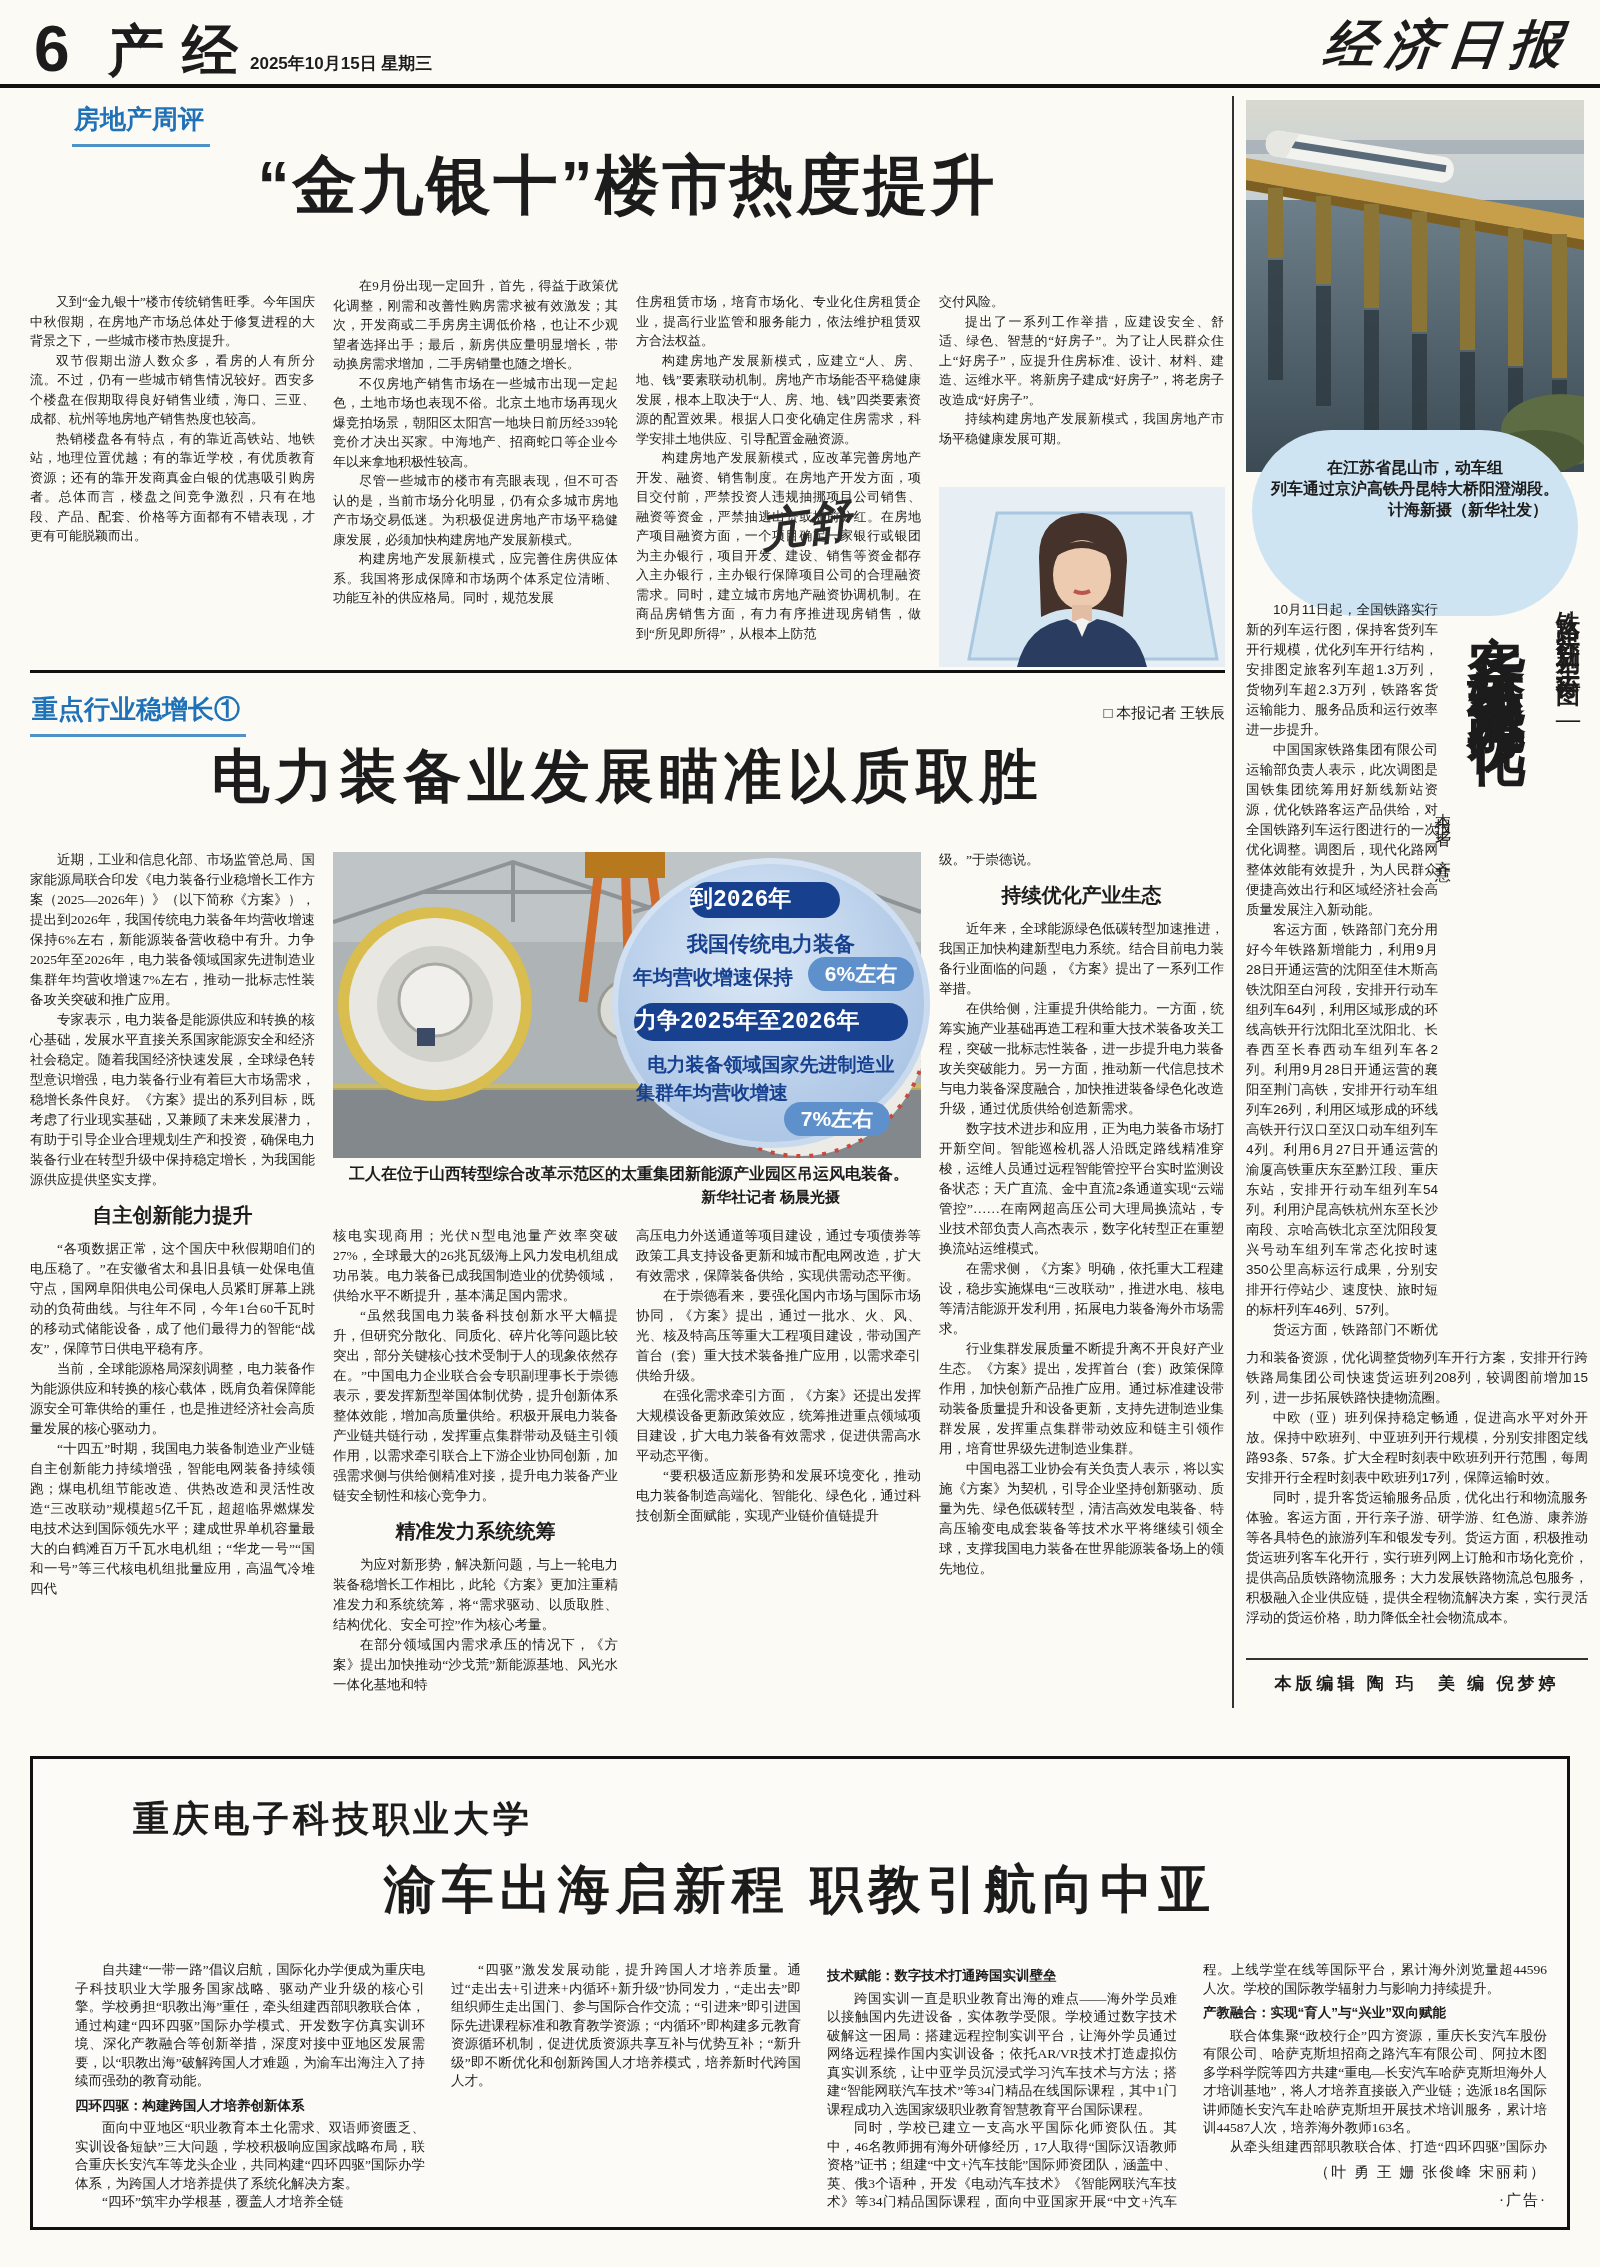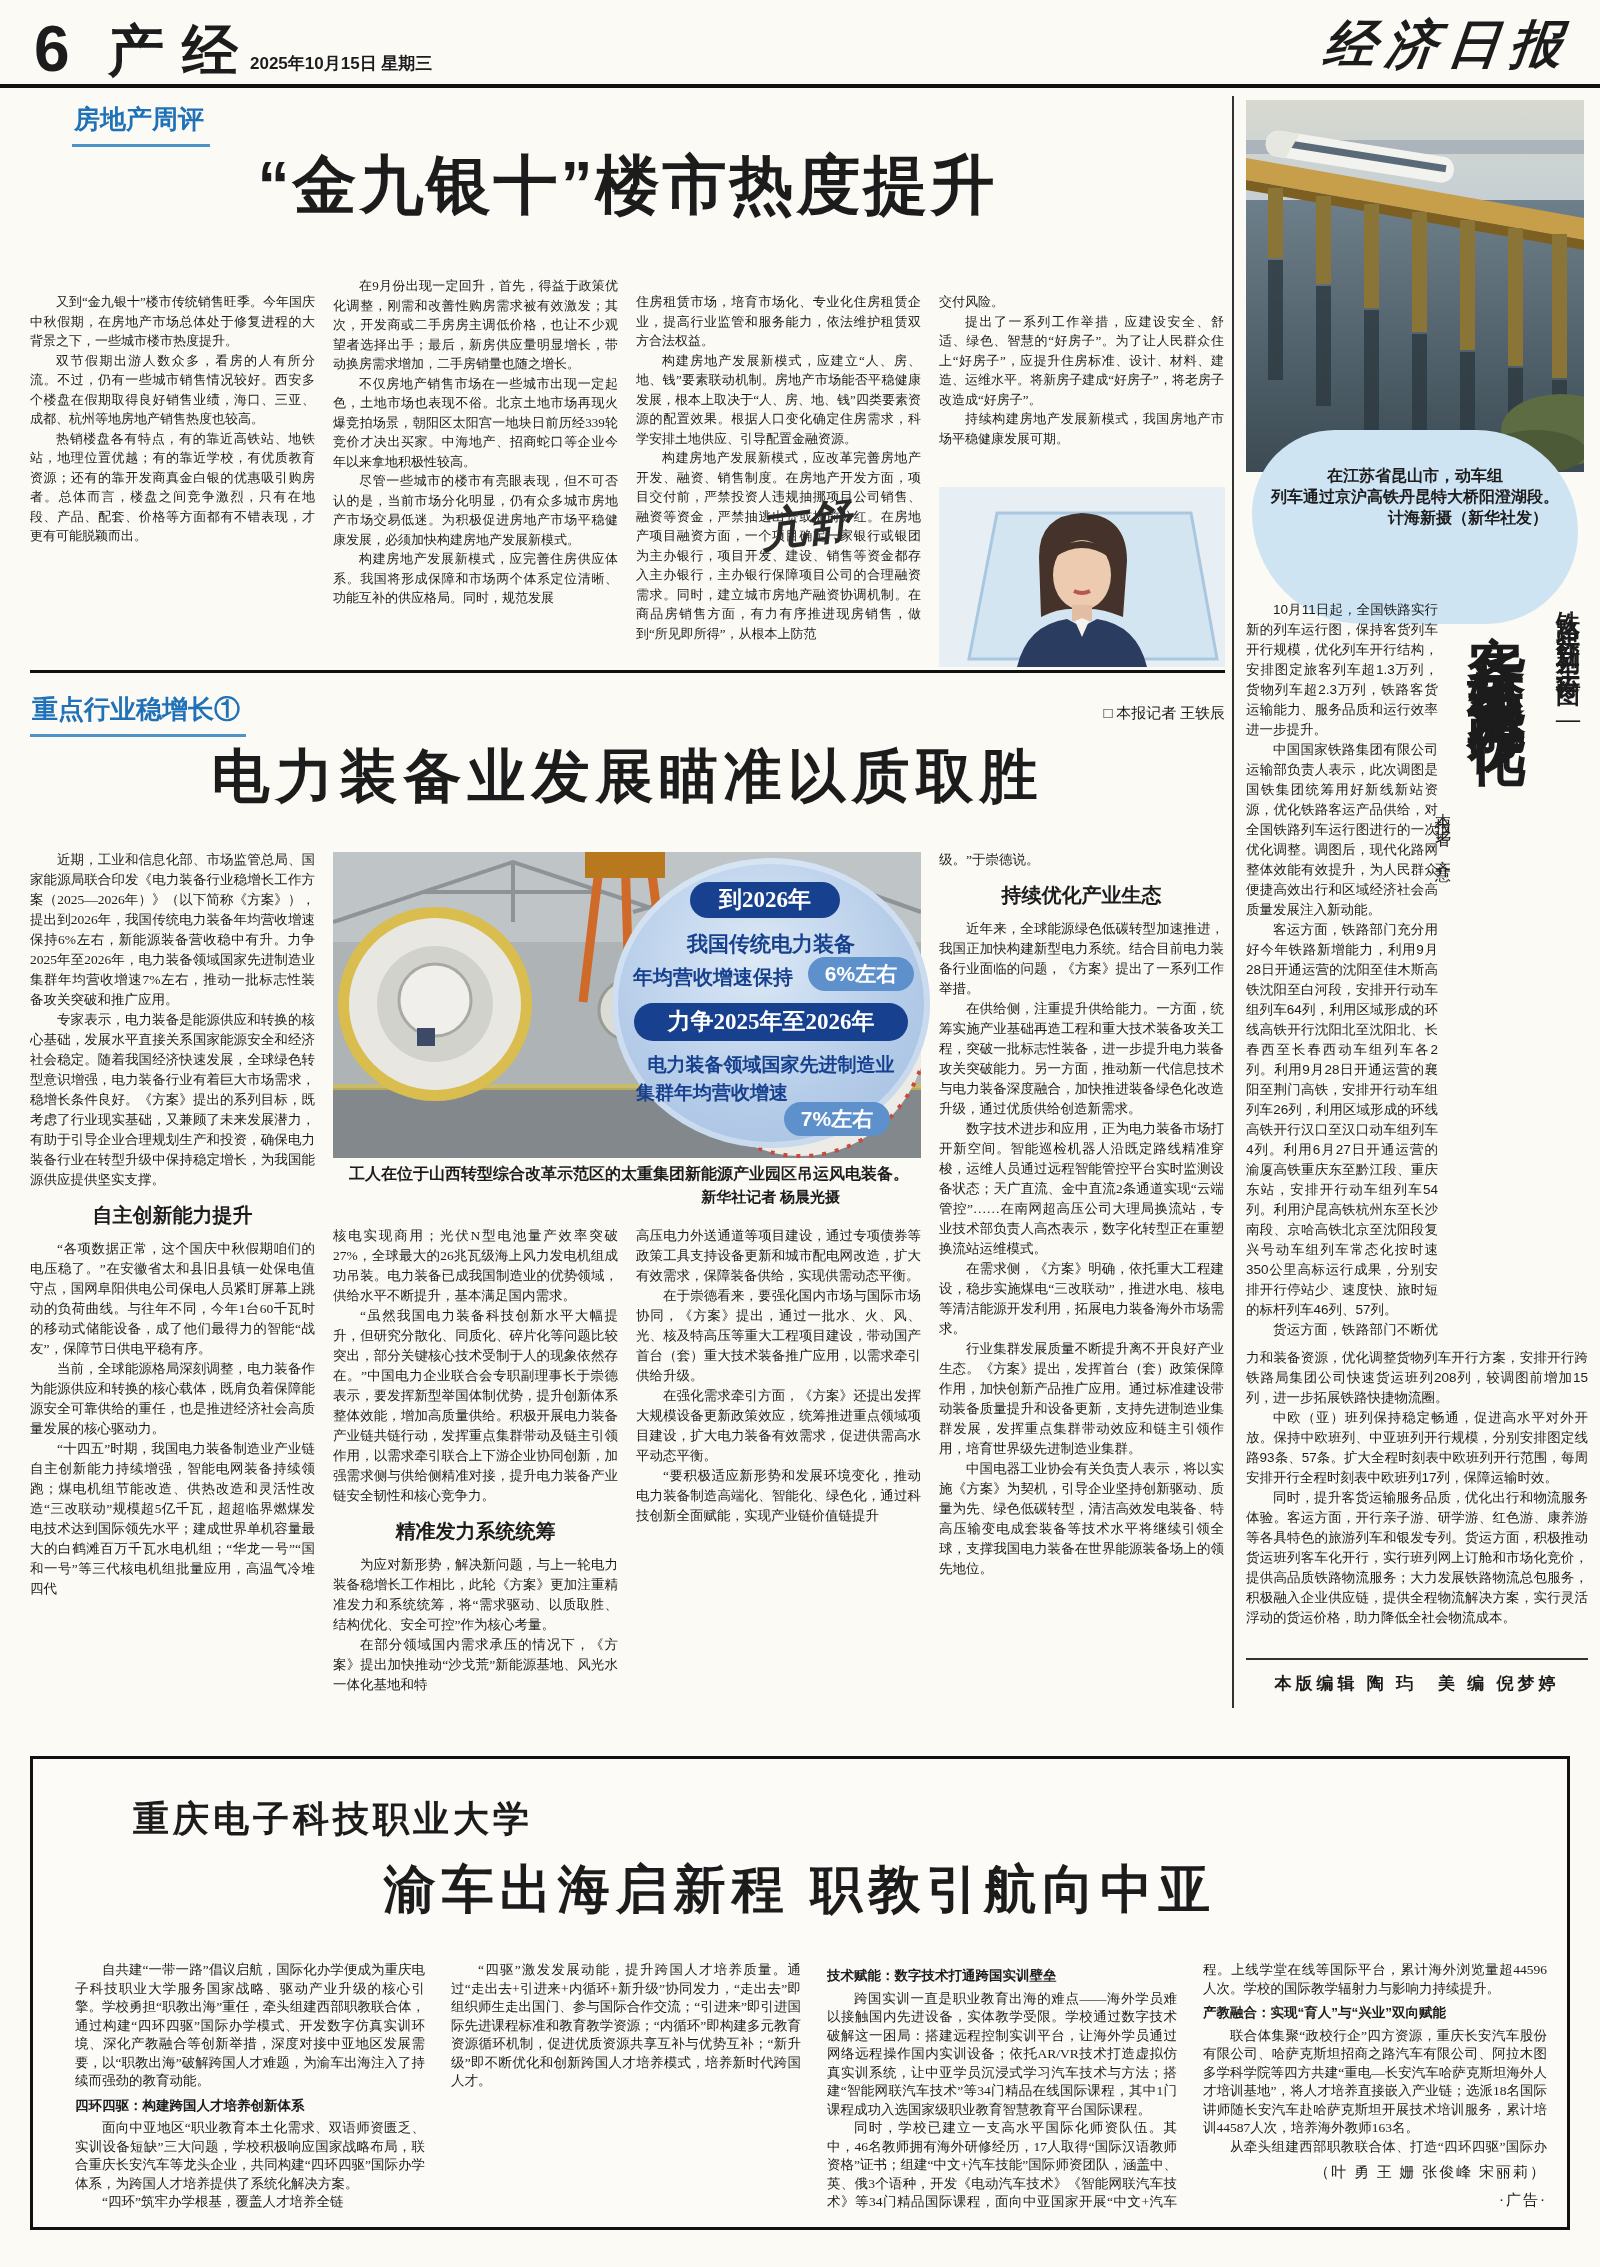--- a/index.html
+++ b/index.html
@@ -26,22 +26,22 @@
   .a1 p{font-size:13px;line-height:19.5px;}
   .a2 p{font-size:13.5px;line-height:20px;}
   .subhead{font-family:"Liberation Sans",sans-serif;font-weight:800;font-size:20px;text-align:center;
            margin:12px 0 10px 0;}
   .noindent{text-indent:0 !important;}
   .sig{font-size:46px;font-weight:bold;font-style:italic;transform:rotate(-8deg);color:#2a2a2a;
        font-family:"Liberation Serif",serif;}
   
   .infocircle{border-radius:50%;background:radial-gradient(circle at 45% 35%,#dce9f6 0%,#b6cde9 55%,#9fbcdf 100%);
               box-shadow:0 0 0 6px rgba(255,255,255,.35) inset;}
-  .pill-dark{background:#17418f;color:#fff;border-radius:20px;text-align:center;
-             font-family:Liberation Serif, serif;font-weight:800;}
+  .pill-dark{background:#17418f;color:#fff;border-radius:20px;
+             font-family:Liberation Mono, monospace;font-weight:800;}
   .pill-mid{background:#5e90cc;color:#fff;border-radius:17px;text-align:center;
             font-family:"Liberation Sans",sans-serif;font-weight:800;}
   .infotxt{color:#17418f;font-family:"Liberation Sans",sans-serif;font-weight:800;text-align:center;}
   .cap{font-size:16px;font-weight:bold;}
   .capcredit{font-size:15px;font-weight:bold;text-align:right;}
   
   .railp{font-family:"Liberation Sans",sans-serif;}
   .railp p{margin:0;text-indent:2em;font-size:13.5px;line-height:20px;}
   .vert{writing-mode:vertical-rl;text-orientation:upright;}
   .vkick{font-size:24px;letter-spacing:8px;font-weight:bold;}
@@ -243,21 +243,21 @@
           <rect x="166" y="234" width="15" height="110"></rect>
         <rect x="214" y="252" width="15" height="100"></rect>
           <rect x="262" y="268" width="15" height="90"></rect>
         <rect x="306" y="280" width="15" height="80"></rect>
       </g>
       <ellipse cx="315" cy="330" rx="60" ry="36" fill="#5e6c44"></ellipse>
       <ellipse cx="290" cy="352" rx="50" ry="22" fill="#4c5a38"></ellipse>
     </svg>
   </div>
 
-  <div class="abs blob" style="left:1252px;top:430px;width:326px;height:158px;padding-top:36px;">
+  <div class="abs blob" style="left:1252px;top:430px;width:326px;height:158px;padding-top:28px;">
     <div class="cap">在江苏省昆山市，动车组</div>
     <div class="cap">列车通过京沪高铁丹昆特大桥阳澄湖段。</div>
     <div class="cap" style="text-align:right;padding-right:30px;">计海新摄（新华社发）</div>
   </div>
 
   <div class="col railp" style="left:1246px;top:600px;width:192px;height:742px;">
     <p>10月11日起，全国铁路实行新的列车运行图，保持客货列车开行规模，优化列车开行结构，安排图定旅客列车超1.3万列，货物列车超2.3万列，铁路客货运输能力、服务品质和运行效率进一步提升。</p>
     <p>中国国家铁路集团有限公司运输部负责人表示，此次调图是国铁集团统筹用好新线新站资源，优化铁路客运产品供给，对全国铁路列车运行图进行的一次优化调整。调图后，现代化路网整体效能有效提升，为人民群众便捷高效出行和区域经济社会高质量发展注入新动能。</p>
     <p>客运方面，铁路部门充分用好今年铁路新增能力，利用9月28日开通运营的沈阳至佳木斯高铁沈阳至白河段，安排开行动车组列车64列，利用区域形成的环线高铁开行沈阳北至沈阳北、长春西至长春西动车组列车各2列。利用9月28日开通运营的襄阳至荆门高铁，安排开行动车组列车26列，利用区域形成的环线高铁开行汉口至汉口动车组列车4列。利用6月27日开通运营的渝厦高铁重庆东至黔江段、重庆东站，安排开行动车组列车54列。利用沪昆高铁杭州东至长沙南段、京哈高铁北京至沈阳段复兴号动车组列车常态化按时速350公里高标运行成果，分别安排开行停站少、速度快、旅时短的标杆列车46列、57列。</p>
     <p>货运方面，铁路部门不断优化货物列车开行结构，统筹考虑市场需求、线路能</p>

